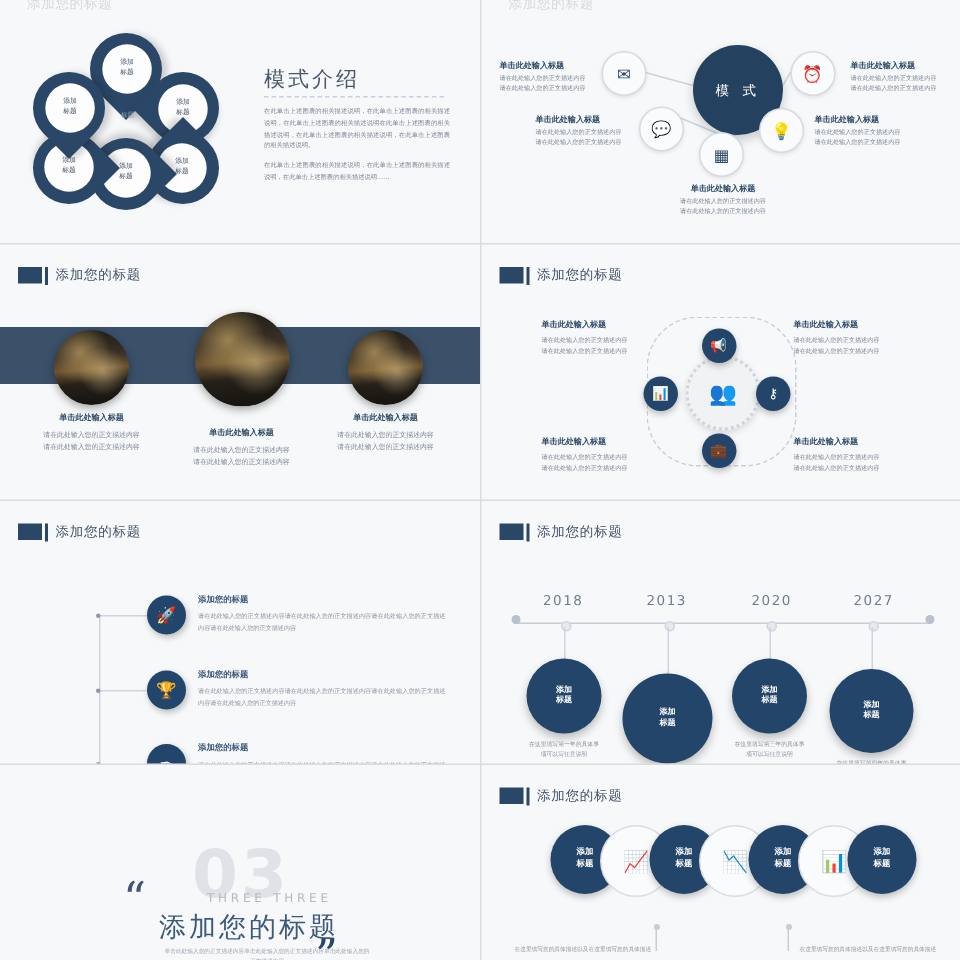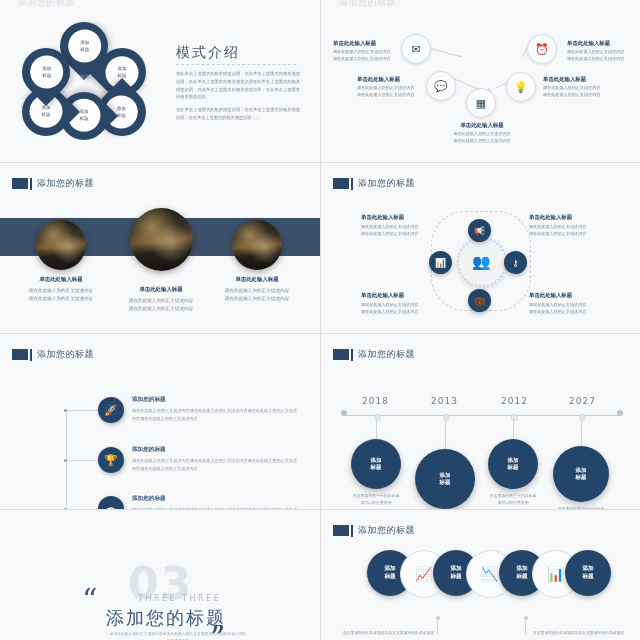--- a/index.html
+++ b/index.html
@@ -242,20 +242,21 @@
         <line x1="108" y1="48" x2="141" y2="57" stroke="#ccd3db" stroke-width="1"></line>
         <line x1="201" y1="57" x2="206" y2="48" stroke="#ccd3db" stroke-width="1"></line>
         <line x1="160" y1="90" x2="131" y2="78" stroke="#ccd3db" stroke-width="1"></line>
         <line x1="175" y1="88" x2="192" y2="80" stroke="#ccd3db" stroke-width="1"></line>
         <line x1="170" y1="90" x2="161" y2="90" stroke="#ccd3db" stroke-width="1"></line>
         <line x1="168" y1="88" x2="159" y2="99" stroke="#ccd3db" stroke-width="1"></line>
         <circle cx="105" cy="48" r="2" fill="#9aa6b4"></circle>
         <circle cx="210" cy="48" r="2" fill="#9aa6b4"></circle>
       </svg>
 
+      <div class="s2-hub">模 式</div>
 
       <div class="node n1">✉</div>
       <div class="node n2">⏰</div>
       <div class="node n3">💬</div>
       <div class="node n4">💡</div>
       <div class="node n5">▦</div>
 
       <div class="lbl" style="left:12px;top:40px;width:68px;">
         <span class="h">单击此处输入标题</span>
         <span class="l">请在此处输入您的正文描述内容</span>
@@ -397,21 +398,21 @@
         <span class="bar"></span>
         <span class="txt">添加您的标题</span>
       </div>
 
       <div class="tl-axis"></div>
       <div class="tl-cap" style="left:20px;"></div>
       <div class="tl-cap" style="left:296px;"></div>
 
       <div class="tl-year" style="left:41px;top:62px;">2018</div>
       <div class="tl-year" style="left:110px;top:62px;">2013</div>
-      <div class="tl-year" style="left:180px;top:62px;">2012</div>
+      <div class="tl-year" style="left:180px;top:62px;">2020</div>
       <div class="tl-year" style="left:248px;top:62px;">2027</div>
 
       <div class="tl-knob" style="left:53px;"></div>
       <div class="tl-knob" style="left:122px;"></div>
       <div class="tl-knob" style="left:190px;"></div>
       <div class="tl-knob" style="left:258px;"></div>
 
       <div class="tl-stem" style="left:55px;height:22px;"></div>
       <div class="tl-stem" style="left:124px;height:32px;"></div>
       <div class="tl-stem" style="left:192px;height:22px;"></div>

